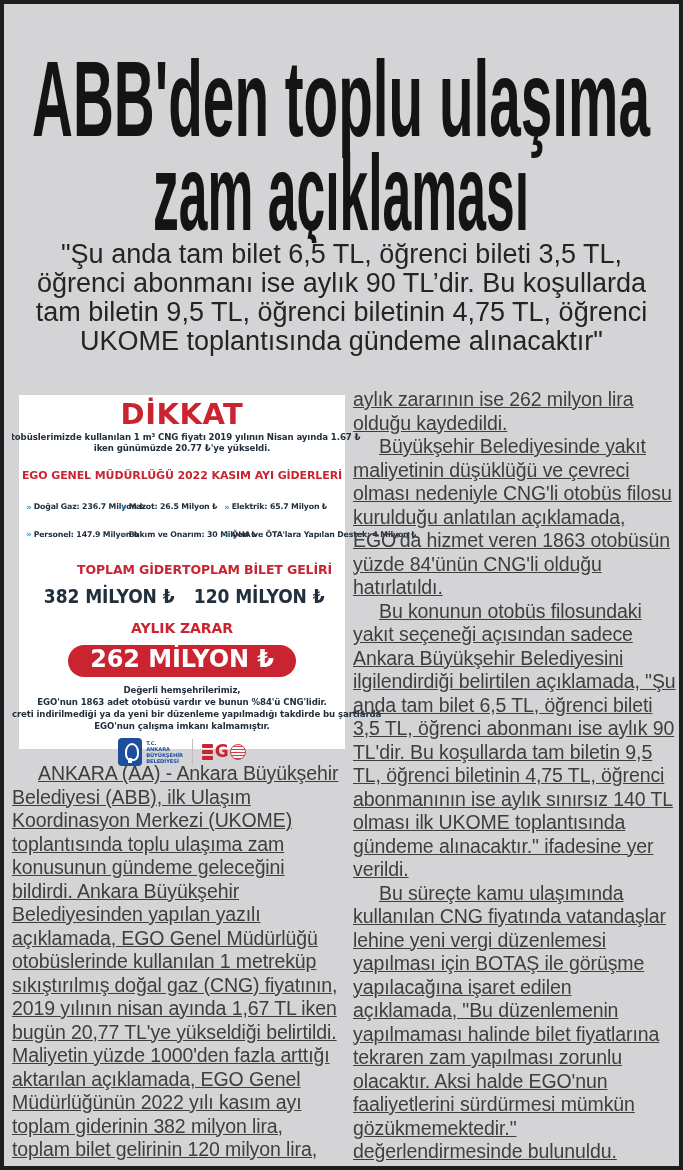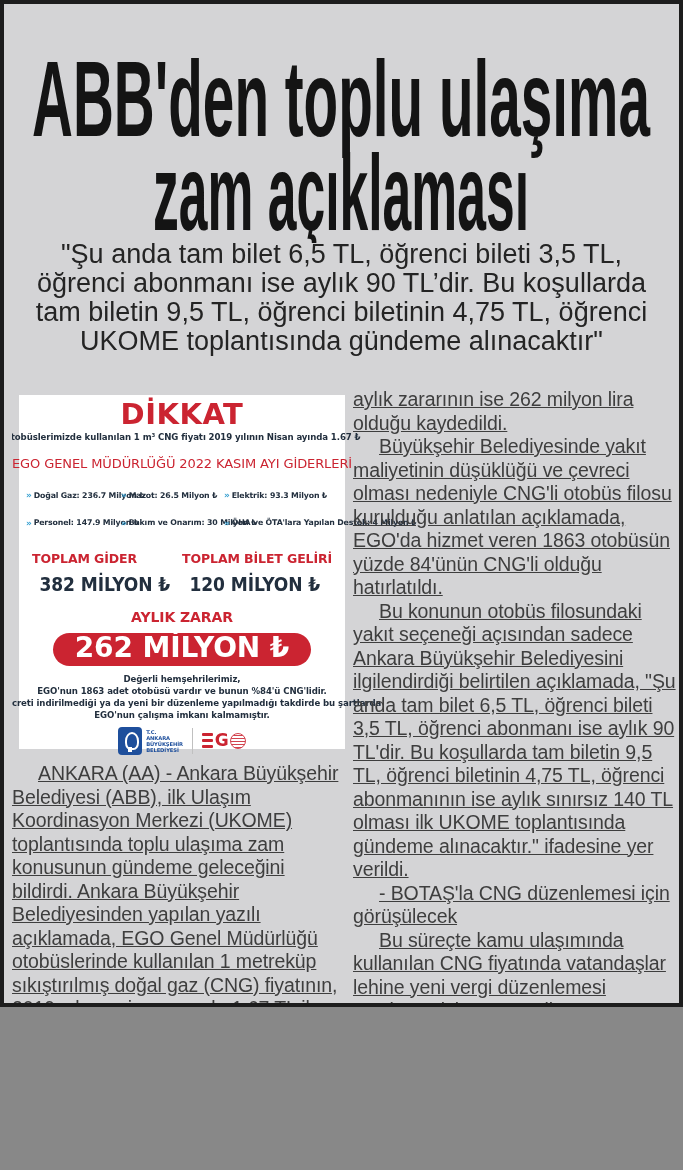--- a/index.html
+++ b/index.html
@@ -1,17 +1,17 @@
 <!DOCTYPE html>
 <html lang="tr" style="--accent_red: #cb2431; --navy: #222f3e; --arrow_blue: #3ba2d2; --body_text: #3e3e3e; --headline_black: #141414; --page_bg: #d4d4d6; --municipality_blue: #1e4f9c;"><head>
 <meta charset="utf-8">
 <style>
   html,body { margin:0; padding:0; background:#888; }
   .page {
-    position:relative; width:683px; height:1007px;
+    position:relative; width:683px; height:1170px;
     background:var(--page_bg,#d4d4d6);
     border:4px solid #1d1d1d;
     box-sizing:border-box;
     overflow:hidden;
     font-family:"Liberation Sans", sans-serif;
   }
   
   .headline-svg { position:absolute; left:0; top:24px; width:675px; height:215px; }
   .headline-svg text {
     font-family:"Liberation Sans", sans-serif;
@@ -39,35 +39,35 @@
     background:#ffffff;
     break-inside:avoid;
     display:flex; flex-direction:column; align-items:center;
     font-family:"DejaVu Sans", sans-serif;
     color:var(--navy,#222f3e);
     text-indent:0;
   }
   .infobox .title { margin-top:8px; font-size:29px; font-weight:bold; color:var(--accent_red,#cb2431); letter-spacing:0.5px; }
   .intro { margin-top:5px; text-align:center; font-weight:bold; font-size:8.6px; line-height:11.5px; }
   .intro div { white-space:nowrap; }
-  .expenses-heading { margin-top:9px; font-size:13px; font-weight:normal; color:var(--accent_red,#cb2431); white-space:nowrap; letter-spacing:-0.1px; }
+  .expenses-heading { margin-top:9px; font-size:11px; font-weight:bold; color:var(--accent_red,#cb2431); white-space:nowrap; letter-spacing:-0.1px; }
   .expense-grid {
     margin-top:8px; width:312px;
     display:grid; grid-template-columns:95px 103px auto; grid-row-gap:4px;
     font-size:7.8px; font-weight:bold; letter-spacing:-0.15px;
   }
   .expense-item { white-space:nowrap; display:flex; align-items:center; }
   .arrow-ico { color:var(--arrow_blue,#3ba2d2); margin-right:2px; font-size:9px; line-height:8px; }
   .totals { margin-top:12px; width:300px; display:flex; }
-  .total-cell { width:50%; text-align:left; }
+  .total-cell { width:50%; text-align:right; }
   .total-label { font-size:12.5px; font-weight:bold; color:var(--accent_red,#cb2431); white-space:nowrap; }
   .total-value { margin-top:3px; font-size:19px; font-weight:bold; white-space:nowrap; transform:scaleX(0.9); }
   .loss-label { margin-top:9px; font-size:14px; font-weight:bold; color:var(--accent_red,#cb2431); }
   .loss-pill { margin-top:4px; background:var(--accent_red,#cb2431); color:#ffffff;
-    font-size:28px; font-weight:bold; padding:3px 22px 6px; border-radius:19px; white-space:nowrap; }
+    font-size:24px; font-weight:bold; padding:3px 22px 6px; border-radius:19px; white-space:nowrap; }
   .info-footer { margin-top:7px; text-align:center; font-size:8.6px; font-weight:bold; line-height:12px; }
   .info-footer div { white-space:nowrap; }
   
   .logo-row { margin-top:6px; display:flex; align-items:center; gap:9px; }
   .muni-logo { display:flex; align-items:center; gap:4px; }
   .muni-shield { width:24px; height:28px; background:var(--municipality_blue,#1e4f9c); border-radius:4px;
     position:relative; }
   .muni-shield::before { content:""; position:absolute; left:7px; top:5px; width:10px; height:14px;
     border:2px solid #fff; border-radius:50% 50% 40% 40%; }
   .muni-shield::after { content:""; position:absolute; left:10px; top:20px; width:4px; height:5px; background:#fff; }
@@ -98,36 +98,37 @@
     <div class="quote-line">UKOME toplantısında gündeme alınacaktır"</div>
   </div>
 
   <div class="flow">
 
     <div class="infobox">
       <div class="title">DİKKAT</div>
 
       <div class="intro">
         <div>Otobüslerimizde kullanılan 1 m³ CNG fiyatı 2019 yılının Nisan ayında 1.67 ₺</div>
+        <div>iken günümüzde 20.77 ₺'ye yükseldi.</div>
       </div>
 
       <div class="expenses-heading">EGO GENEL MÜDÜRLÜĞÜ 2022 KASIM AYI GİDERLERİ</div>
 
       <div class="expense-grid">
         <div class="expense-item">
           <span class="arrow-ico">»</span>
           <span>Doğal Gaz: 236.7 Milyon ₺</span>
         </div>
         <div class="expense-item">
           <span class="arrow-ico">»</span>
           <span>Mazot: 26.5 Milyon ₺</span>
         </div>
         <div class="expense-item">
           <span class="arrow-ico">»</span>
-          <span>Elektrik: 93.3 Milyon ₺</span>
+          <span>Elektrik: 65.7 Milyon ₺</span>
         </div>
         <div class="expense-item">
           <span class="arrow-ico">»</span>
           <span>Personel: 147.9 Milyon ₺</span>
         </div>
         <div class="expense-item">
           <span class="arrow-ico">»</span>
           <span>Bakım ve Onarım: 30 Milyon ₺</span>
         </div>
         <div class="expense-item">
@@ -176,17 +177,16 @@
             </span>
           <span class="ego-g">G</span>
           <span class="ego-globe"></span>
         </div>
       </div>
     </div>
 
     <p>ANKARA (AA) - Ankara Büyükşehir Belediyesi (ABB), ilk Ulaşım Koordinasyon Merkezi (UKOME) toplantısında toplu ulaşıma zam konusunun gündeme geleceğini bildirdi. Ankara Büyükşehir Belediyesinden yapılan yazılı açıklamada, EGO Genel Müdürlüğü otobüslerinde kullanılan 1 metreküp sıkıştırılmış doğal gaz (CNG) fiyatının, 2019 yılının nisan ayında 1,67 TL iken bugün 20,77 TL'ye yükseldiği belirtildi. Maliyetin yüzde 1000'den fazla arttığı aktarılan açıklamada, EGO Genel Müdürlüğünün 2022 yılı kasım ayı toplam giderinin 382 milyon lira, toplam bilet gelirinin 120 milyon lira, aylık zararının ise 262 milyon lira olduğu kaydedildi.</p>
     <p>Büyükşehir Belediyesinde yakıt maliyetinin düşüklüğü ve çevreci olması nedeniyle CNG'li otobüs filosu kurulduğu anlatılan açıklamada, EGO'da hizmet veren 1863 otobüsün yüzde 84'ünün CNG'li olduğu hatırlatıldı.</p>
     <p>Bu konunun otobüs filosundaki yakıt seçeneği açısından sadece Ankara Büyükşehir Belediyesini ilgilendirdiği belirtilen açıklamada, "Şu anda tam bilet 6,5 TL, öğrenci bileti 3,5 TL, öğrenci abonmanı ise aylık 90 TL'dir. Bu koşullarda tam biletin 9,5 TL, öğrenci biletinin 4,75 TL, öğrenci abonmanının ise aylık sınırsız 140 TL olması ilk UKOME toplantısında gündeme alınacaktır." ifadesine yer verildi.</p>
-    <p>- BOTAŞ'la CNG düzenlemesi için görüşülecek</p>
     <p>Bu süreçte kamu ulaşımında kullanılan CNG fiyatında vatandaşlar lehine yeni vergi düzenlemesi yapılması için BOTAŞ ile görüşme yapılacağına işaret edilen açıklamada, "Bu düzenlemenin yapılmaması halinde bilet fiyatlarına tekraren zam yapılması zorunlu olacaktır. Aksi halde EGO'nun faaliyetlerini sürdürmesi mümkün gözükmemektedir." değerlendirmesinde bulunuldu.</p>
   </div>
 
 </div>
 
 </body></html>

